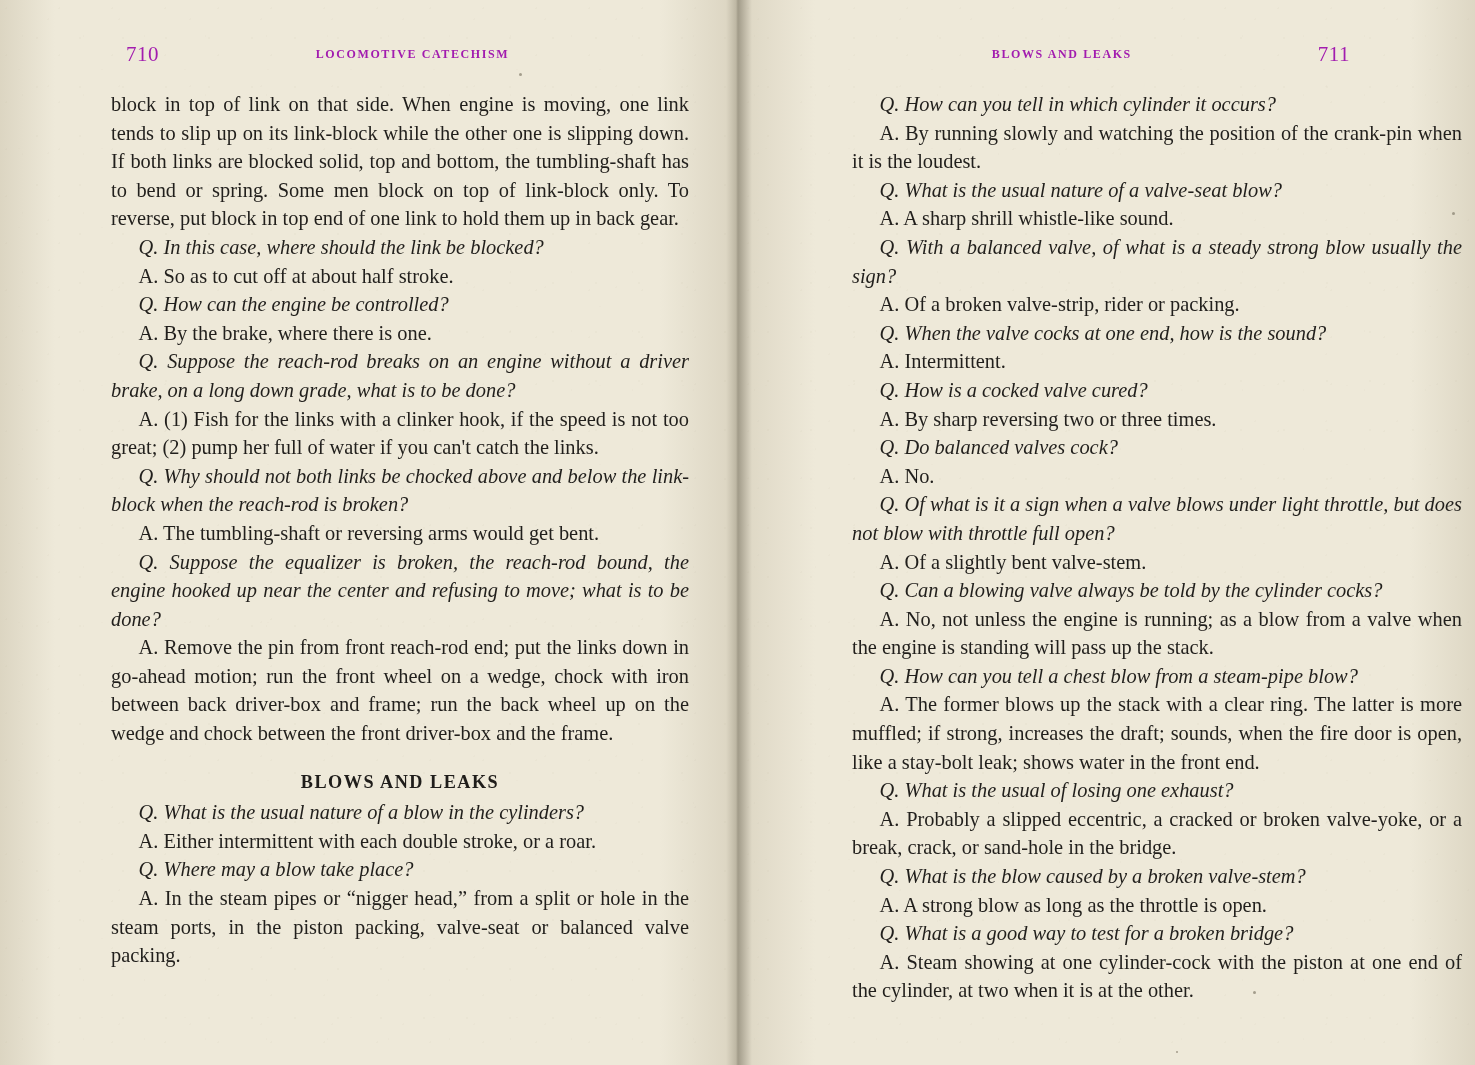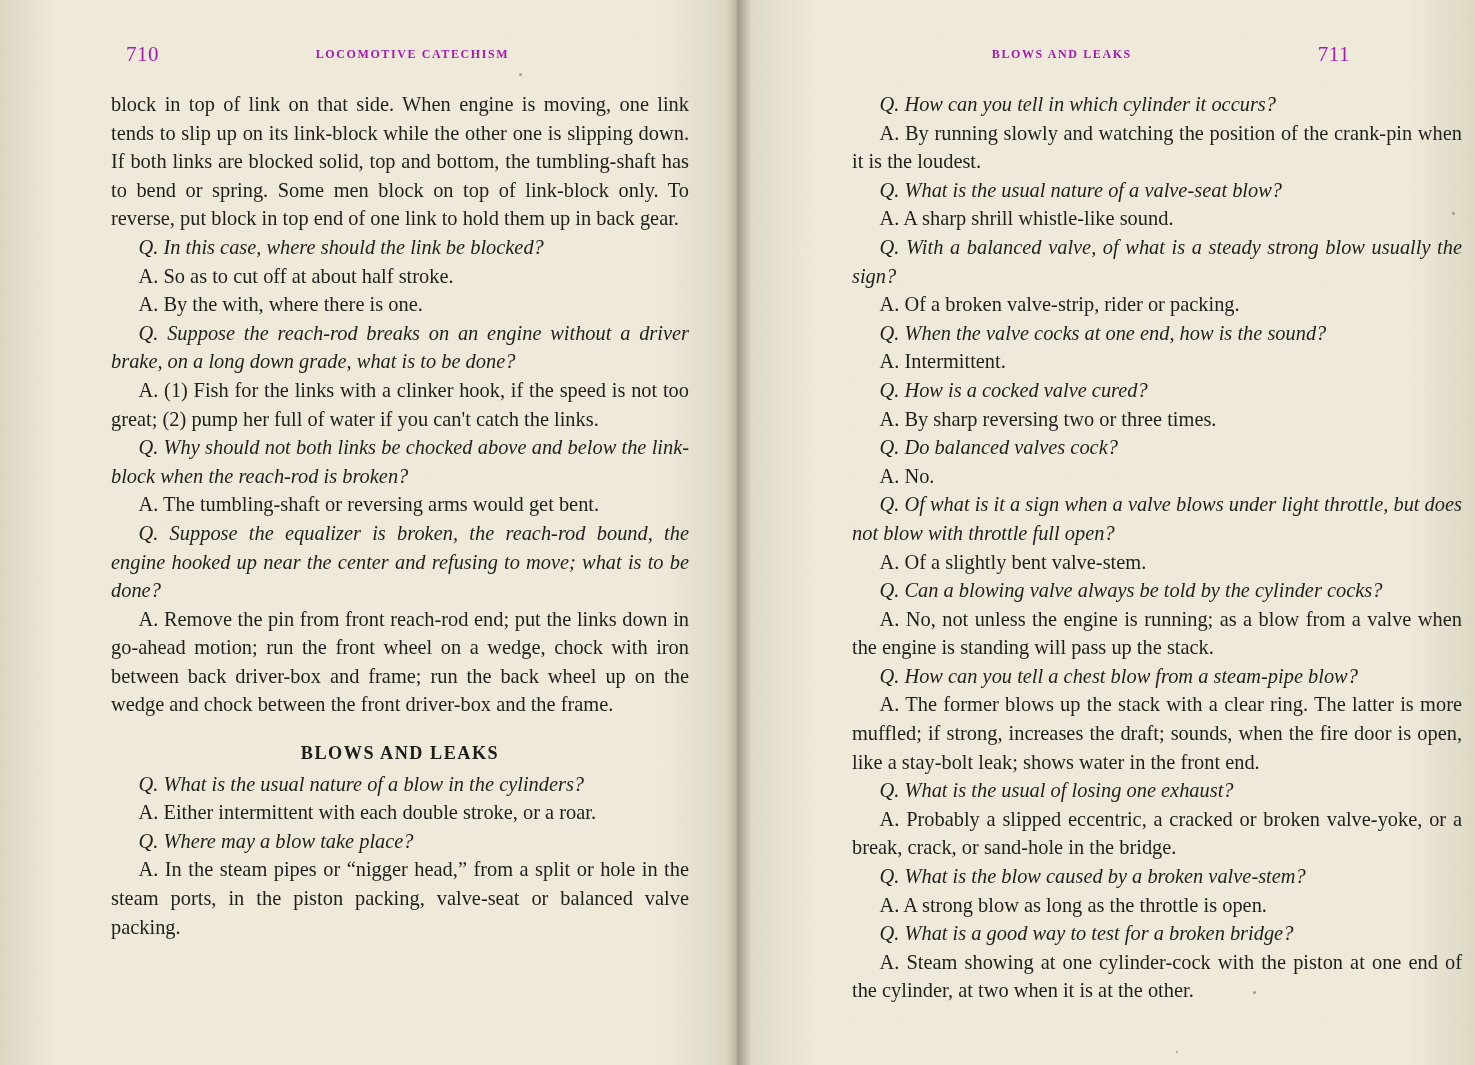--- a/index.html
+++ b/index.html
@@ -161,21 +161,22 @@
     <div class="column">
 
       <p class="body-par">block in top of link on that side.  When engine is moving, one link tends to slip up on its link-block while the other one is slipping down.  If both links are blocked solid, top and bottom, the tumbling-shaft has to bend or spring.  Some men block on top of link-block only.  To reverse, put block in top end of one link to hold them up in back gear.</p>
 
       <div class="qa-block">
         <p class="q">Q. In this case, where should the link be blocked?</p>
         <p class="a">A. So as to cut off at about half stroke.</p>
       </div>
 
       <div class="qa-block">
-        <p class="a">A. By the with, where there is one.</p>
+        <p class="q">Q. How can the engine be controlled?</p>
+        <p class="a">A. By the brake, where there is one.</p>
       </div>
 
       <div class="qa-block">
         <p class="q">Q. Suppose the reach-rod breaks on an engine without a driver brake, on a long down grade, what is to be done?</p>
         <p class="a">A. (1) Fish for the links with a clinker hook, if the speed is not too great; (2) pump her full of water if you can't catch the links.</p>
       </div>
 
       <div class="qa-block">
         <p class="q">Q. Why should not both links be chocked above and below the link-block when the reach-rod is broken?</p>
         <p class="a">A. The tumbling-shaft or reversing arms would get bent.</p>

